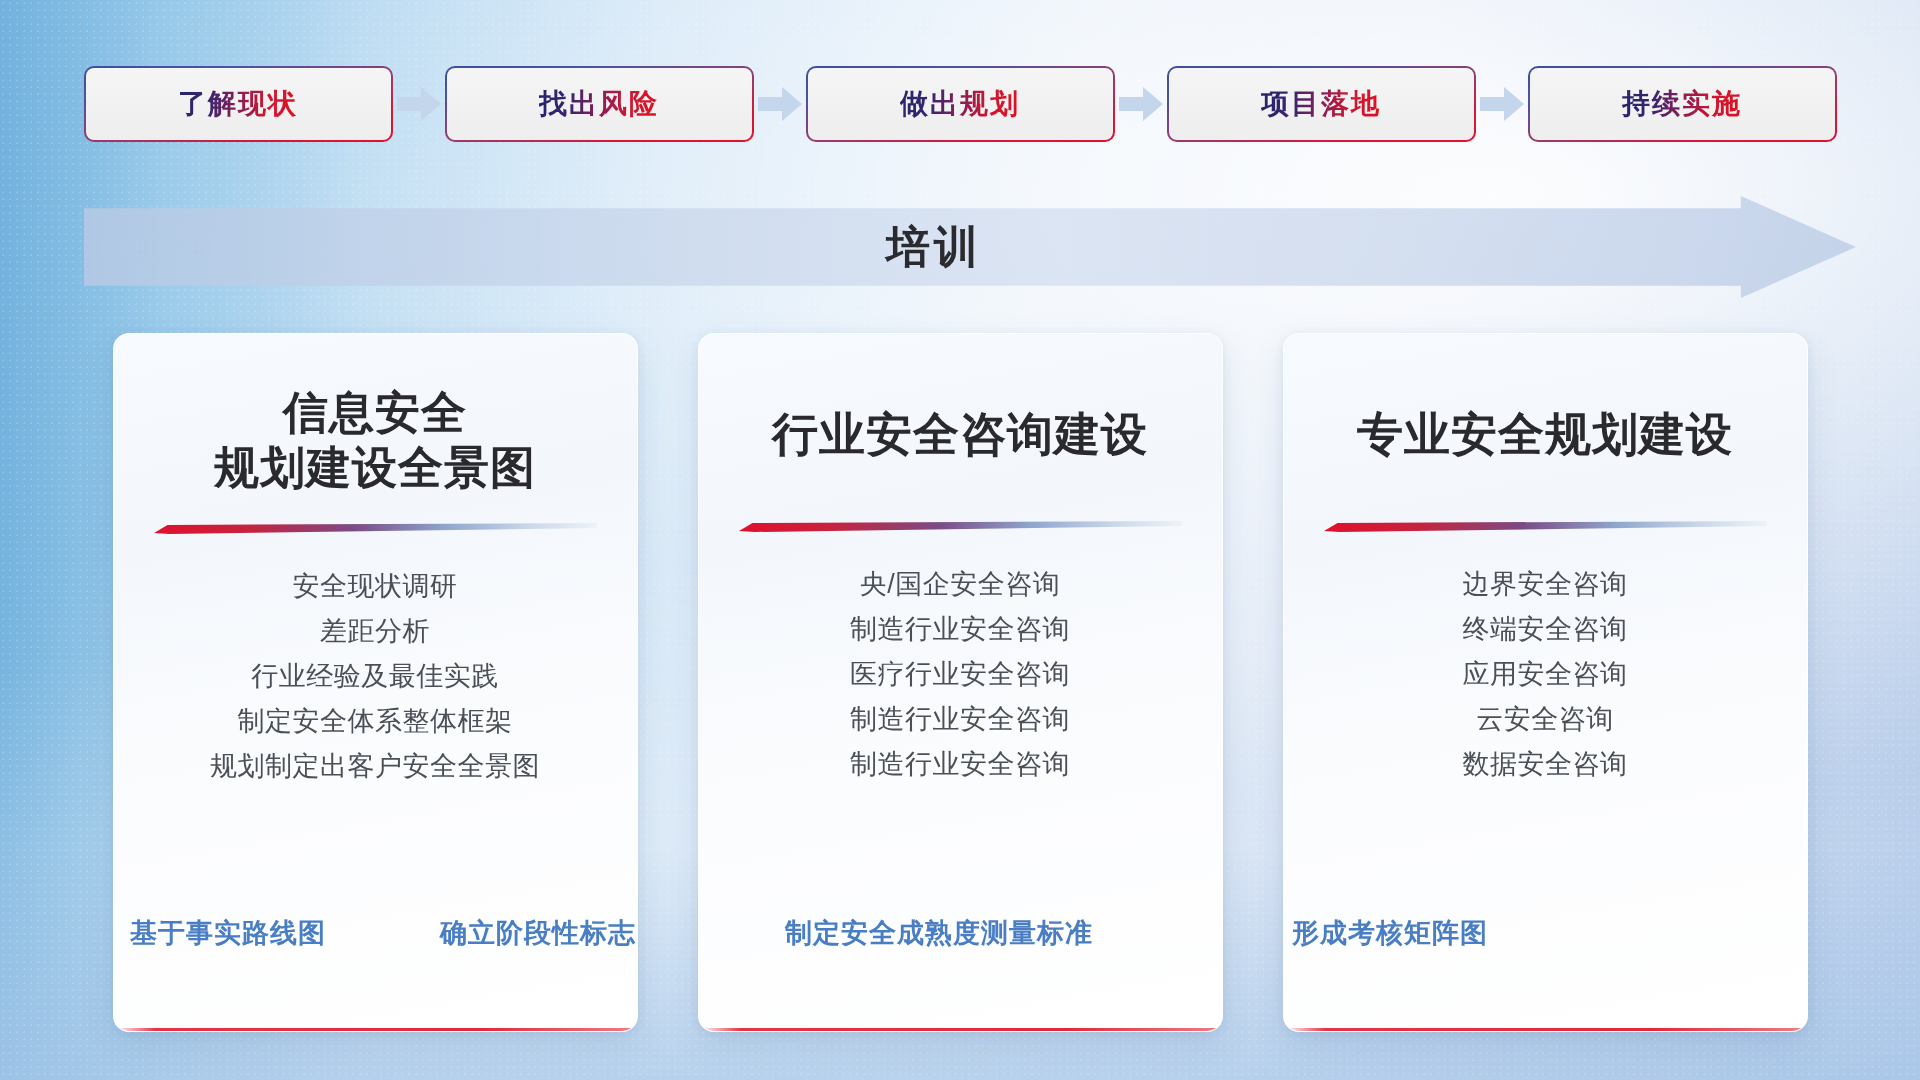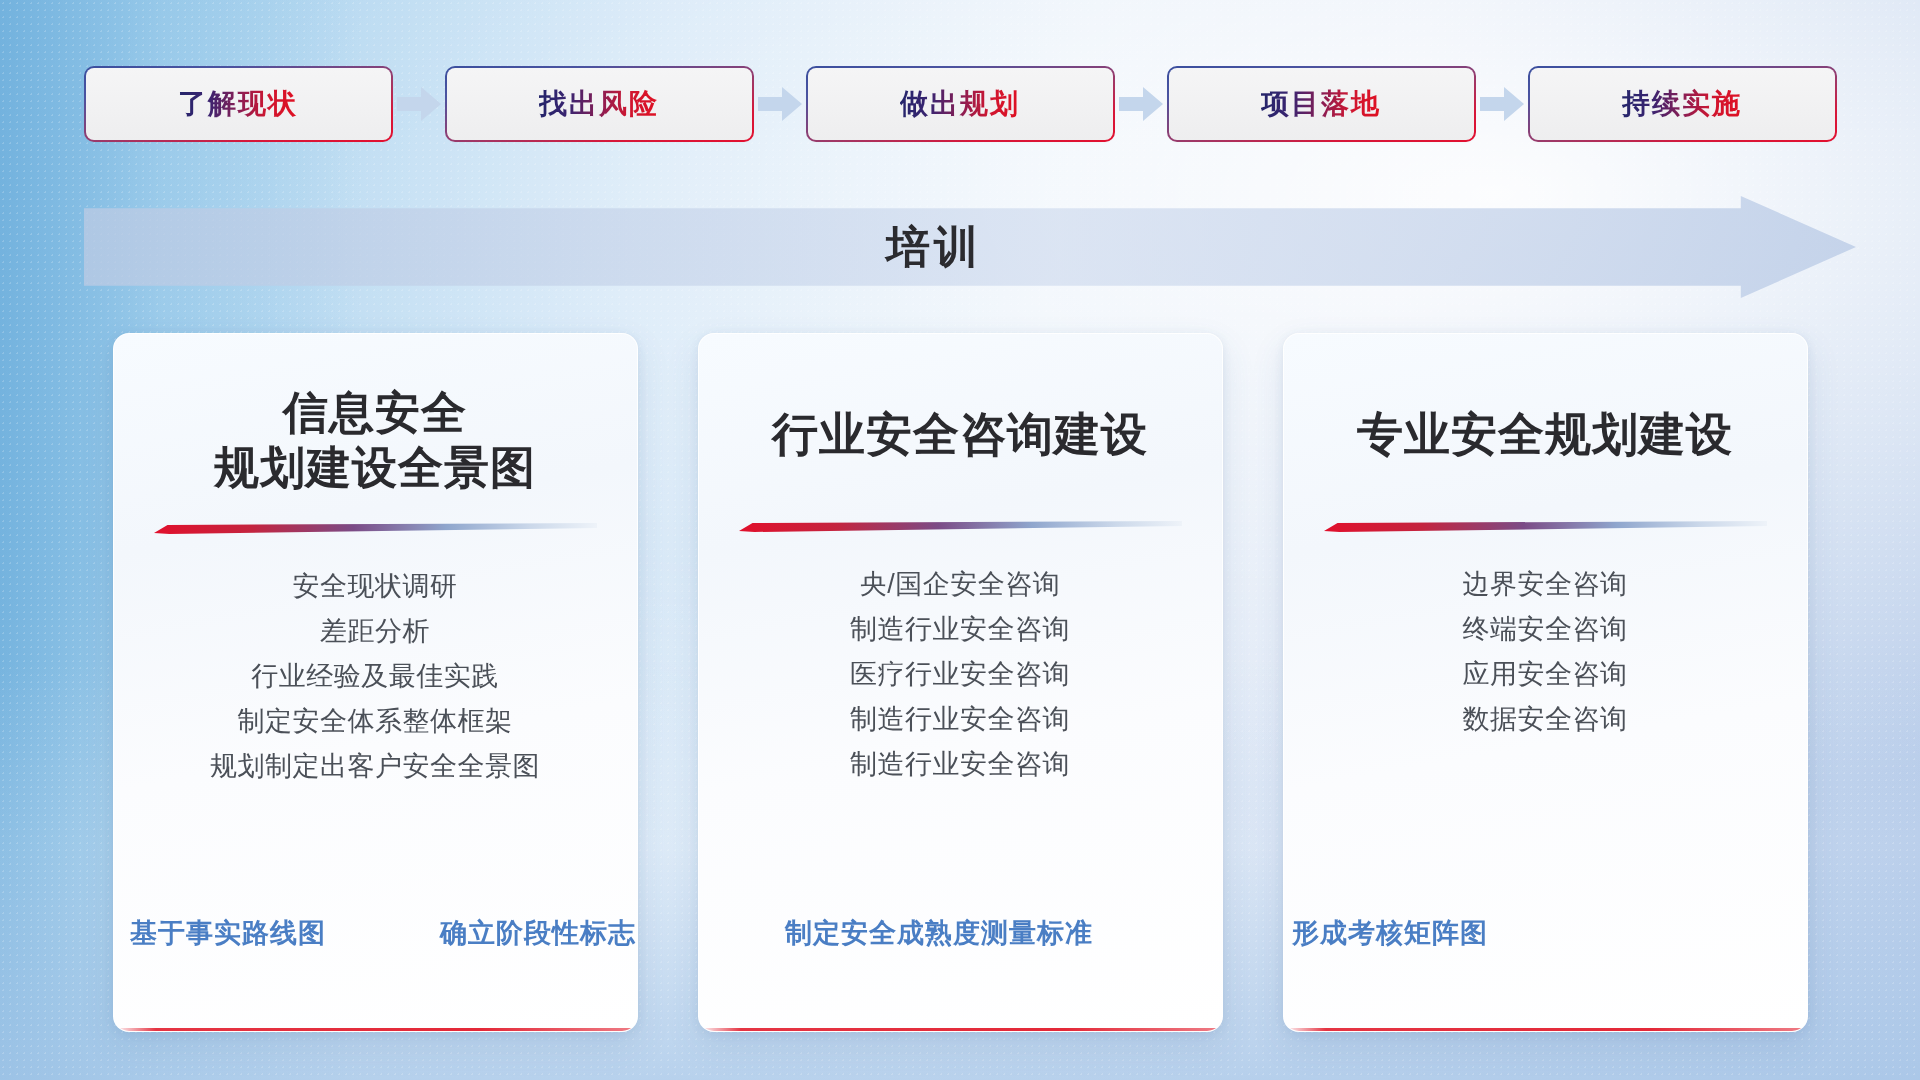--- a/index.html
+++ b/index.html
@@ -288,20 +288,21 @@
             <stop offset="100%" stop-color="#eef3f9"></stop>
           </linearGradient>
         </defs>
         <path d="M0 11 L14 3 L460 1 L460 6 L16 12 Z" fill="url(#rule3)"></path>
       </svg>
     </div>
     <ul class="card-list">
       <li>边界安全咨询</li>
       <li>终端安全咨询</li>
       <li>应用安全咨询</li>
+      <li>云安全咨询</li>
       <li>数据安全咨询</li>
     </ul>
   </div>
 
 </div>
 
 <div class="captions">
   <div class="caption cap-0">基于事实路线图</div>
   <div class="caption cap-1">确立阶段性标志</div>
   <div class="caption cap-2">制定安全成熟度测量标准</div>

